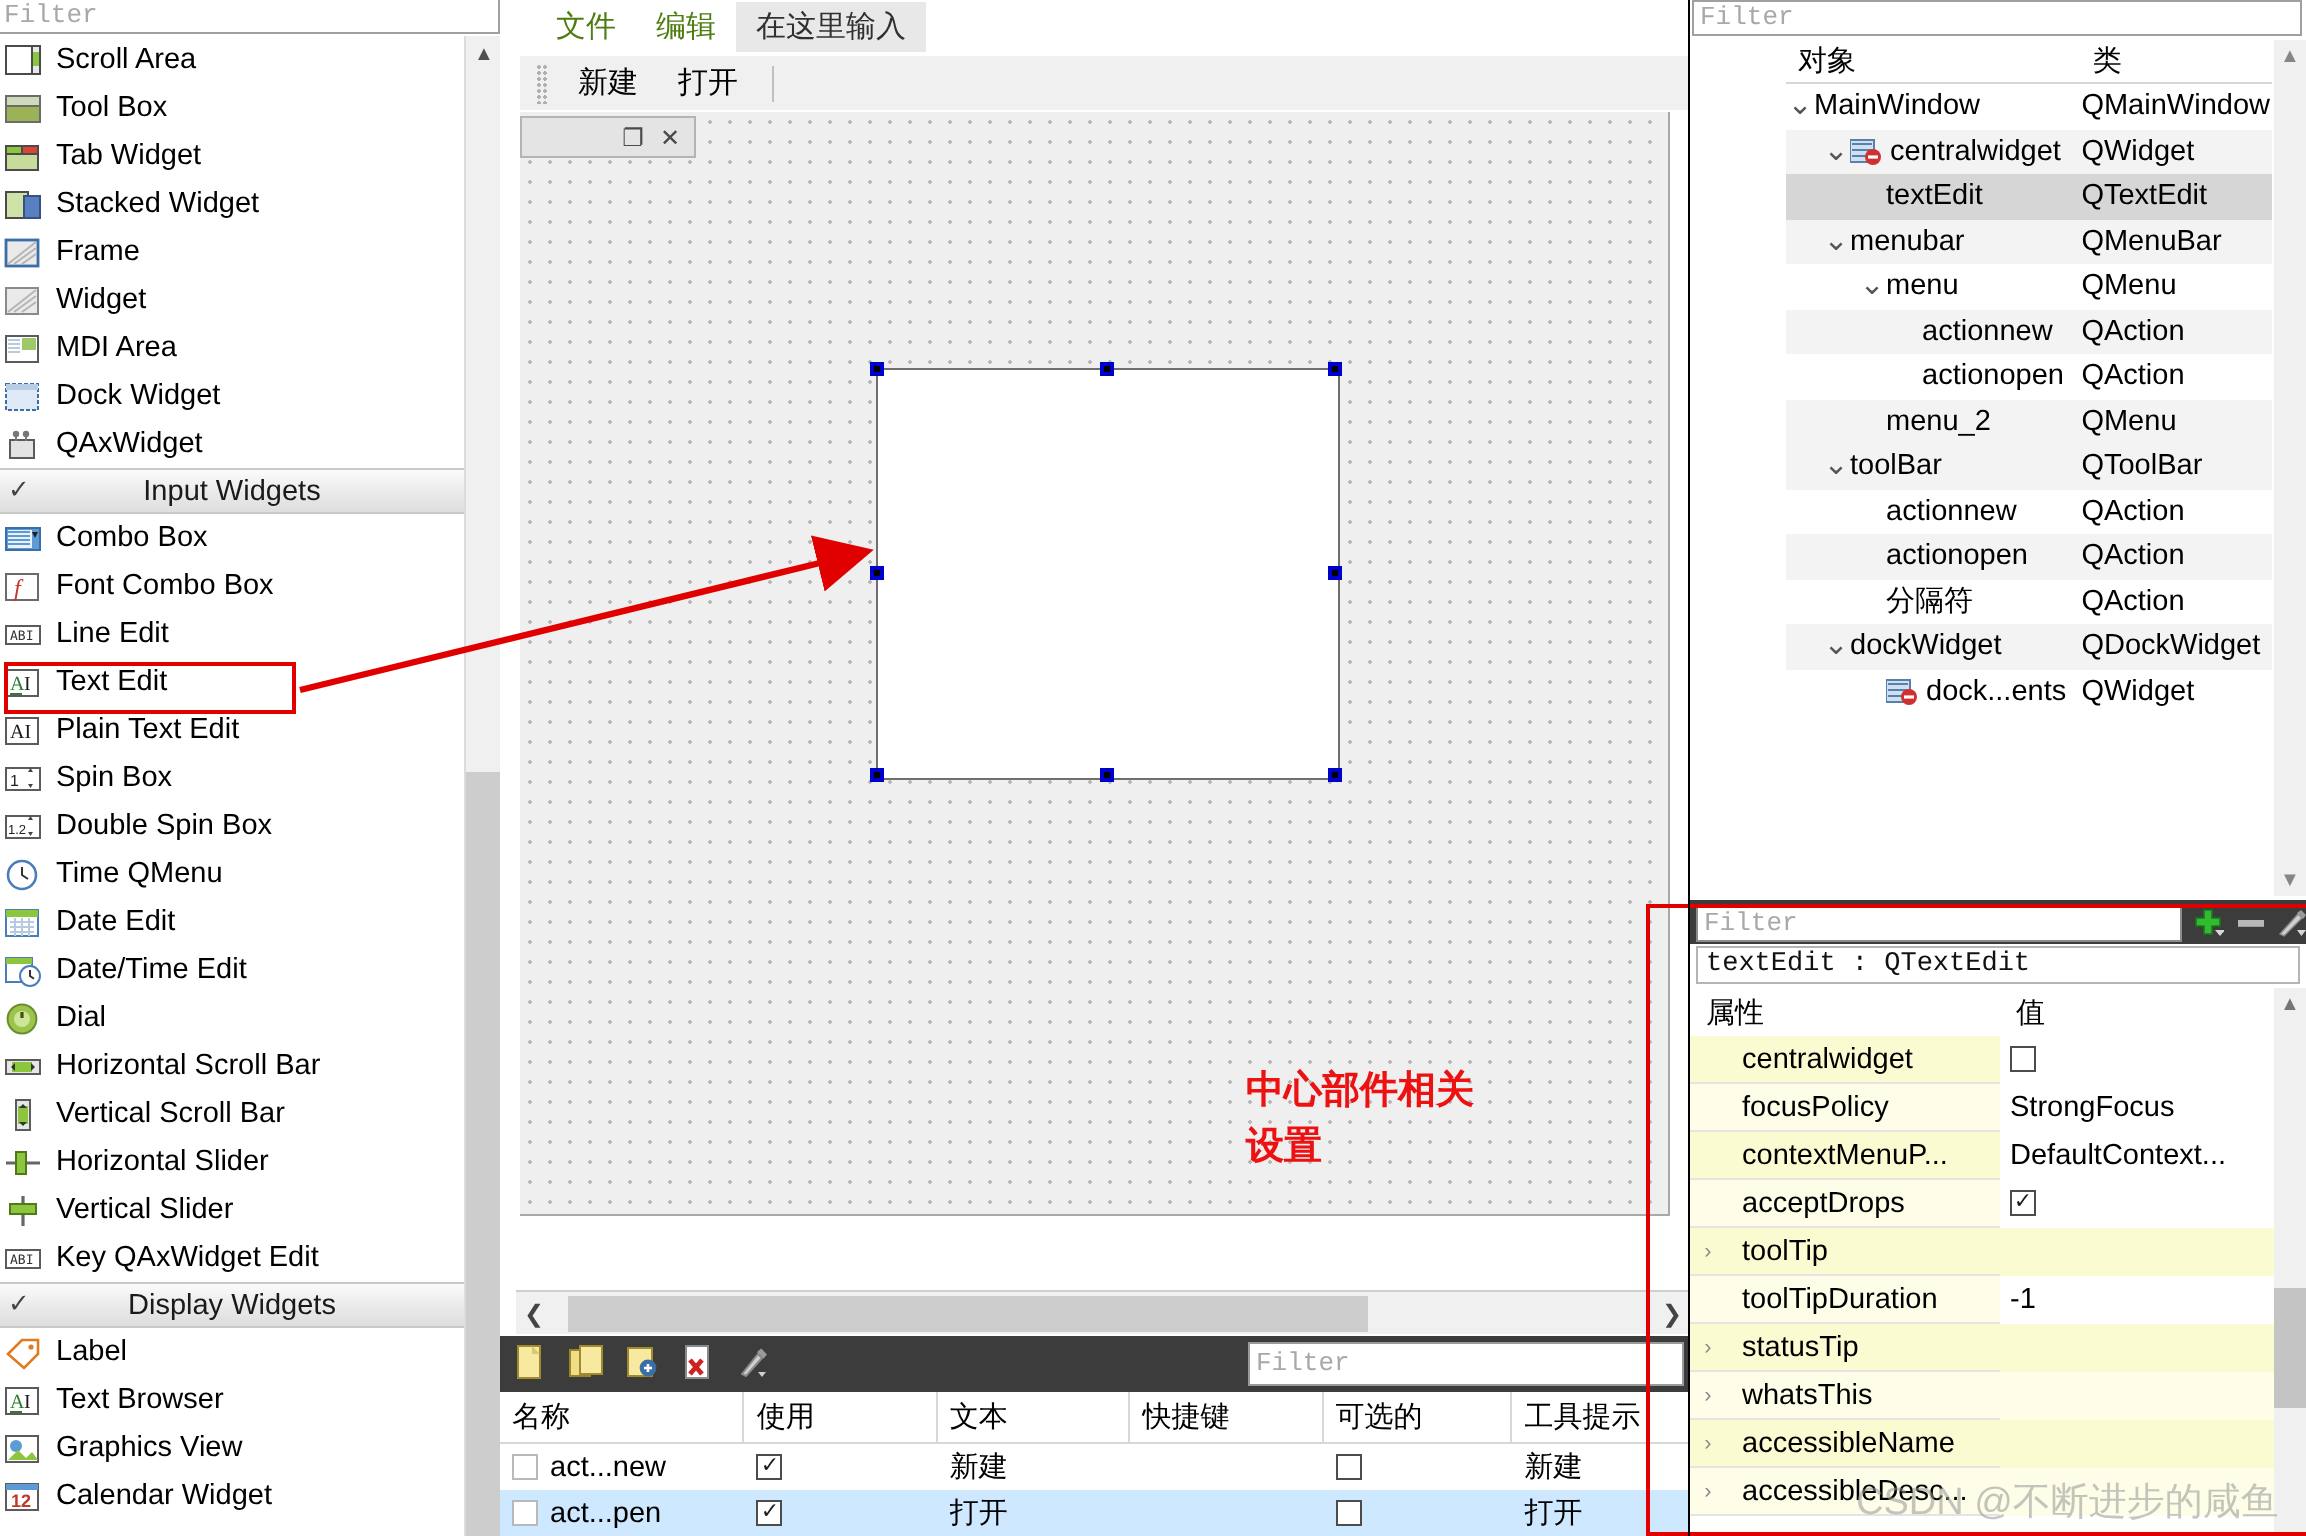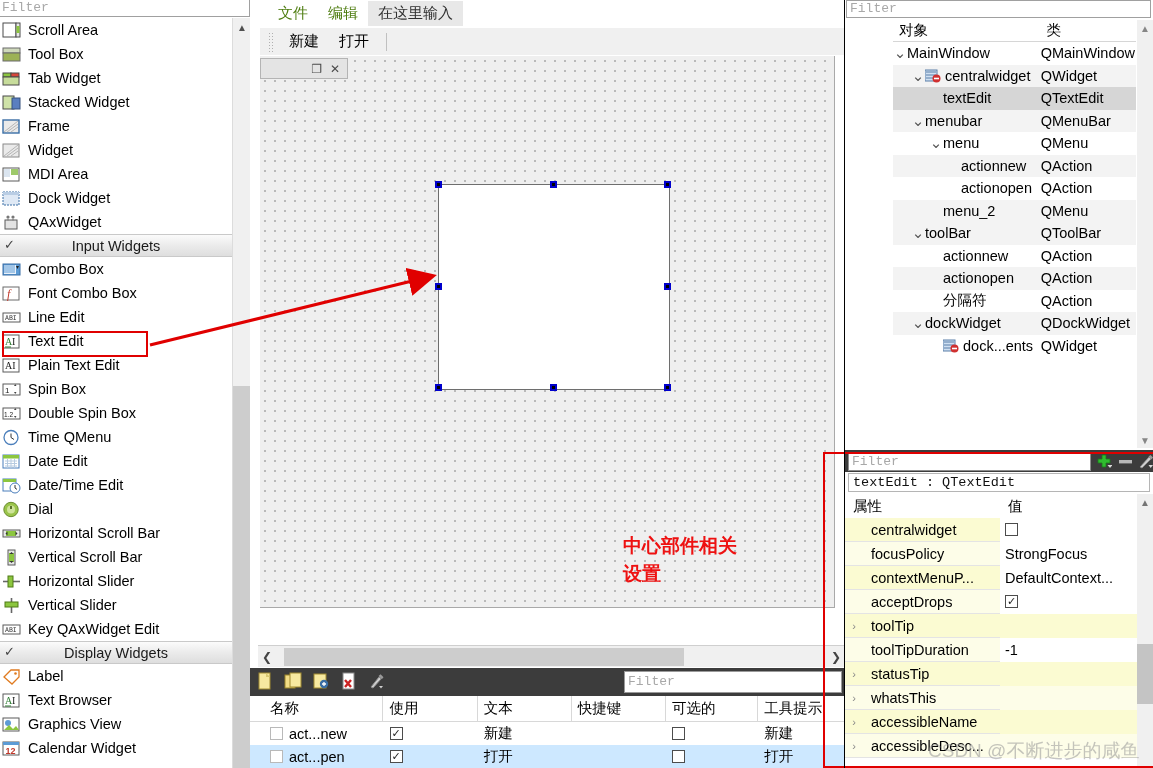--- a/index.html
+++ b/index.html
@@ -163,21 +163,21 @@
   .ae-hdr > div {
     font-size: 14.5px; color: #000; padding-left: 6px;
     display: flex; align-items: center; border-right: 1px solid #d8d8d8;
   }
   .ae-row { display: flex; height: 23px; align-items: center; }
   .ae-row.sel { background: #cde8ff; }
   .ae-row > div {
     font-size: 14.5px; color: #000; padding-left: 6px;
     display: flex; align-items: center; height: 23px;
   }
-  .c-name { width: 127px; margin-left: 14px; }
+  .c-name { width: 127px; }
   .c-use { width: 100px; }
   .c-text { width: 100px; }
   .c-key  { width: 100px; }
   .c-opt  { width: 98px; }
   .c-tip  { width: 92px; }
   .cbx {
     width: 13px; height: 13px; border: 1px solid #4c4c4c; background: #fff;
     display: inline-flex; align-items: center; justify-content: center;
     font-size: 11px; color: #1b1b1b; line-height: 1;
   }

